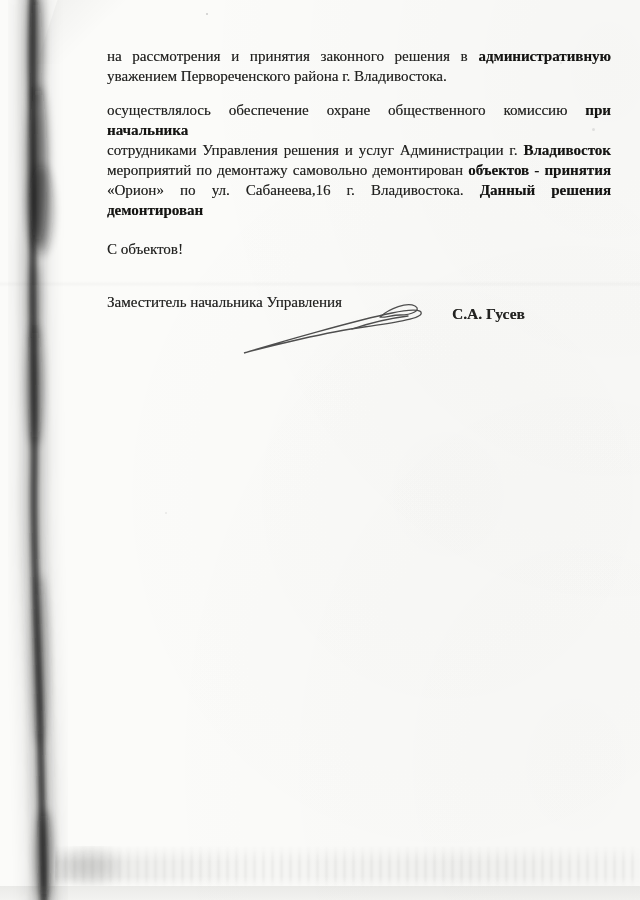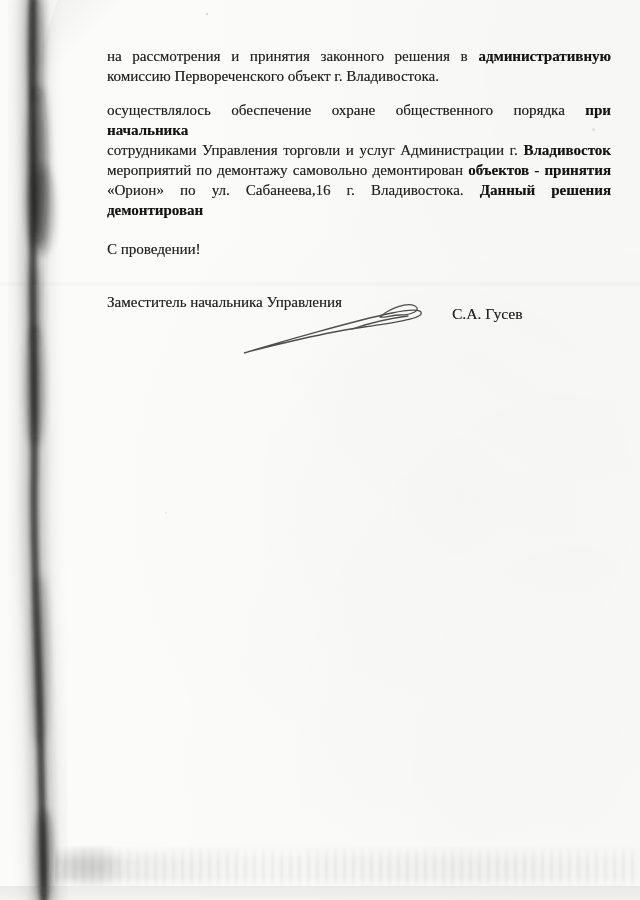--- a/index.html
+++ b/index.html
@@ -32,21 +32,21 @@
   .b { font-weight: bold; color: #151513; }
   .closing, .signoff-title, .signoff-name {
     position: absolute;
     color: #232321;
     font-size: 15px;
     line-height: 20px;
     text-shadow: 0.2px 0.2px 0.55px rgba(45,45,45,0.55);
   }
   .closing { left: 107px; top: 239px; }
   .signoff-title { left: 107px; top: 292px; }
-  .signoff-name { left: 452px; top: 304px; font-size: 15.5px; }
+  .signoff-name { left: 452px; top: 304px; font-size: 15.5px; font-weight: bold; }
   .band-svg { position: absolute; left: 0; top: 0; }
   .signature-svg { position: absolute; left: 232px; top: 298px; }
   .bottom-smudge {
     position: absolute; left: 55px; top: 845px; width: 585px; height: 42px;
     background:
       repeating-linear-gradient(90deg, rgba(60,60,60,0.05) 0 3px, rgba(0,0,0,0) 3px 9px),
       linear-gradient(to right, rgba(0,0,0,0.07), rgba(0,0,0,0.015) 35%, rgba(0,0,0,0.035) 70%, rgba(0,0,0,0.01));
     filter: blur(1px);
     -webkit-mask-image: linear-gradient(to bottom, transparent, #000 40%, #000 75%, transparent);
     mask-image: linear-gradient(to bottom, transparent, #000 40%, #000 75%, transparent);
@@ -106,40 +106,40 @@
   <div class="speck s1"></div>
   <div class="speck s2"></div>
   <div class="speck s3"></div>
   <div class="speck s4"></div>
 
   <div class="textblock" style="top:46px">
     <div class="line">
       <span>на рассмотрения и принятия законного решения в </span><span class="b">административную</span>
     </div>
     <div class="line last">
-      <span>комиссию Первореченского объект г. Владивостока.</span>
+      <span>уважением Первореченского района г. Владивостока.</span>
     </div>
   </div>
 
   <div class="textblock" style="top:100px">
     <div class="line">
-      <span>осуществлялось обеспечение охране общественного порядка </span><span class="b">при начальника</span>
+      <span>осуществлялось обеспечение охране общественного комиссию </span><span class="b">при начальника</span>
     </div>
     <div class="line">
-      <span>сотрудниками Управления торговли и услуг Администрации г. </span><span class="b">Владивосток</span>
+      <span>сотрудниками Управления решения и услуг Администрации г. </span><span class="b">Владивосток</span>
     </div>
     <div class="line">
       <span>мероприятий по демонтажу самовольно демонтирован </span><span class="b">объектов - принятия</span>
     </div>
     <div class="line last">
       <span>«Орион» по ул. Сабанеева,16 г. Владивостока. </span><span class="b">Данный решения демонтирован</span>
     </div>
   </div>
 
-  <div class="closing">С проведении!</div>
+  <div class="closing">С объектов!</div>
 
   <div class="signoff-title">Заместитель начальника Управления</div>
 
   <svg class="signature-svg" width="210" height="62" viewBox="0 0 210 62" aria-hidden="true">
     <g stroke="#3c3c3c" stroke-width="1.3" fill="none" stroke-linecap="round" opacity="0.9">
       <path d="M12,55 C45,45 125,22 160,15 C178,11 191,11 189,16 C187,21 160,25 132,29 C95,34 38,48 12,55 Z"></path>
       <path d="M148,19 C158,10 175,4 183,8 C190,12 180,17 168,17 C160,17 152,20 148,19"></path>
       <path d="M120,31 C138,25 160,20 176,18"></path>
     </g>
   </svg>

